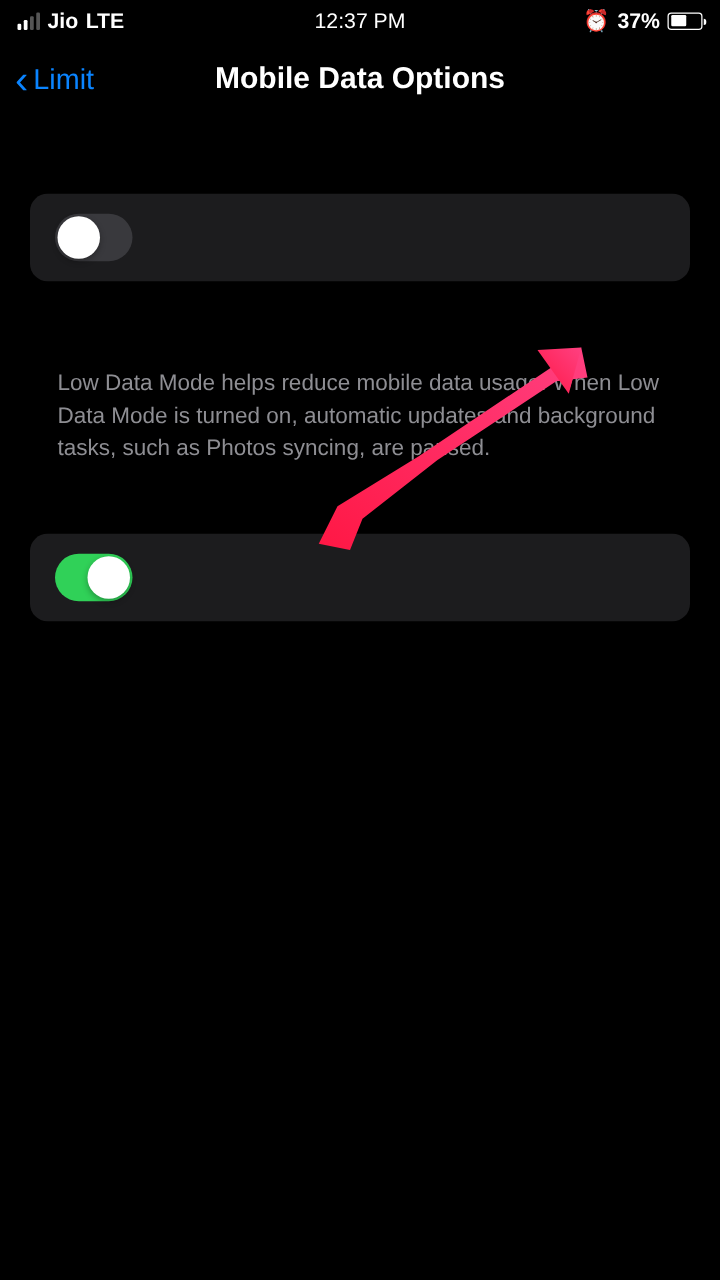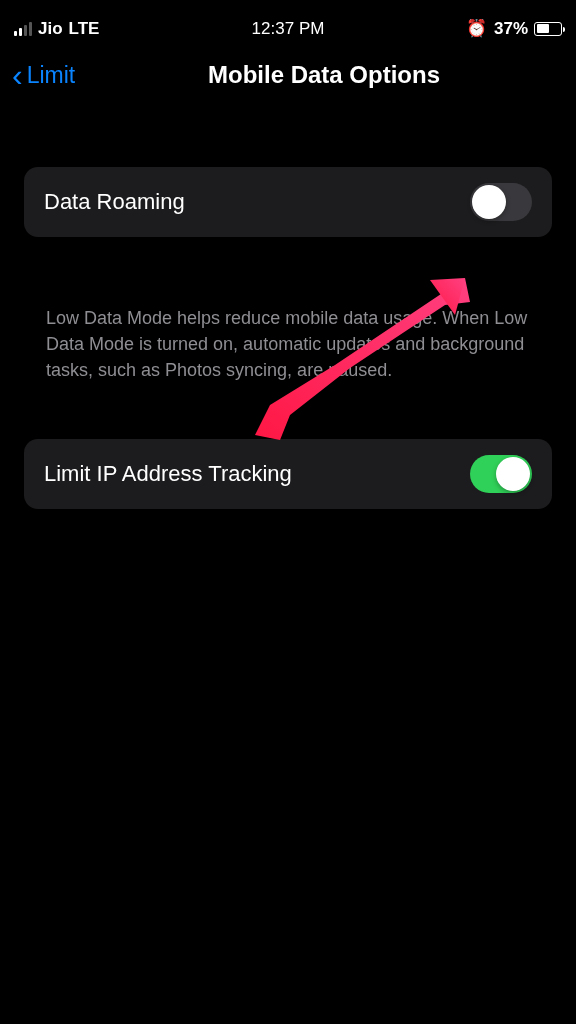--- a/index.html
+++ b/index.html
@@ -16,21 +16,20 @@
       overflow: hidden;
       position: relative;
     }
     .status-bar {
       display: flex;
       justify-content: space-between;
       align-items: center;
       padding: 6px 14px 4px;
       font-size: 17px;
       font-weight: 600;
-      margin-top: 12px;
     }
     .status-left {
       display: flex;
       align-items: center;
       gap: 6px;
     }
     .signal-bars {
       display: flex;
       align-items: flex-end;
       gap: 2px;
@@ -101,21 +100,20 @@
       font-size: 32px;
       font-weight: 300;
       line-height: 1;
     }
     .nav-title {
       position: absolute;
       left: 50%;
       transform: translateX(-50%);
       font-size: 24px;
       font-weight: 600;
-      margin-left: 36px;
     }
     .content {
       padding: 56px 24px 0;
     }
     .setting-row {
       background: #1c1c1e;
       border-radius: 14px;
       padding: 16px 20px;
       display: flex;
       justify-content: space-between;
@@ -202,34 +200,32 @@
   <div class="back-button">
     <span class="back-chevron">‹</span>
     <span>Limit</span>
   </div>
   <div class="nav-title">Mobile Data Options</div>
 </div>
 
 <div class="content">
 
   <div class="setting-row">
-    <span class="setting-label">Data Roaming</span>
     <div class="toggle off">
       <div class="toggle-knob"></div>
     </div>
   </div>
 
   <div class="section-gap"></div>
 
   <div class="description">Low Data Mode helps reduce mobile data usage. When Low Data Mode is turned on, automatic updates and background tasks, such as Photos syncing, are paused.</div>
 
   <div class="section-gap"></div>
 
   <div class="setting-row">
-    <span class="setting-label">Limit IP Address Tracking</span>
     <div class="toggle on">
       <div class="toggle-knob"></div>
     </div>
   </div>
 
 </div>
 
 <svg class="arrow-annotation" viewBox="0 0 260 180">
   <defs>
     <linearGradient id="arrowGrad" x1="0%" y1="100%" x2="100%" y2="0%">

